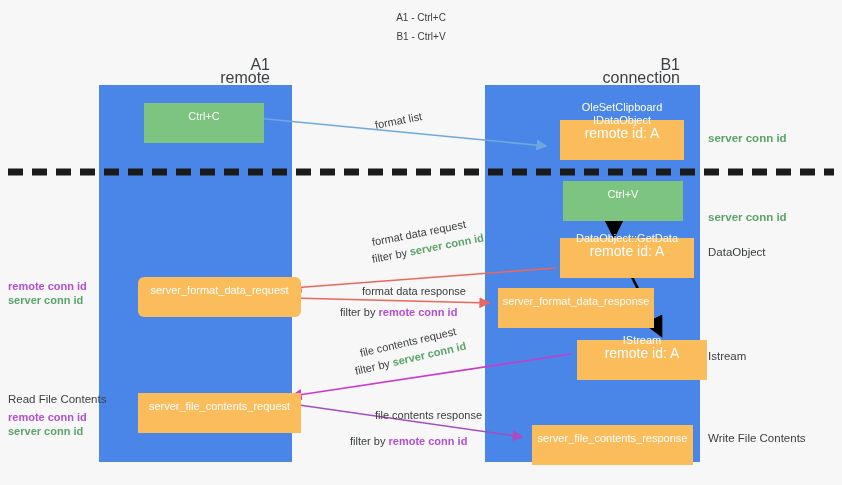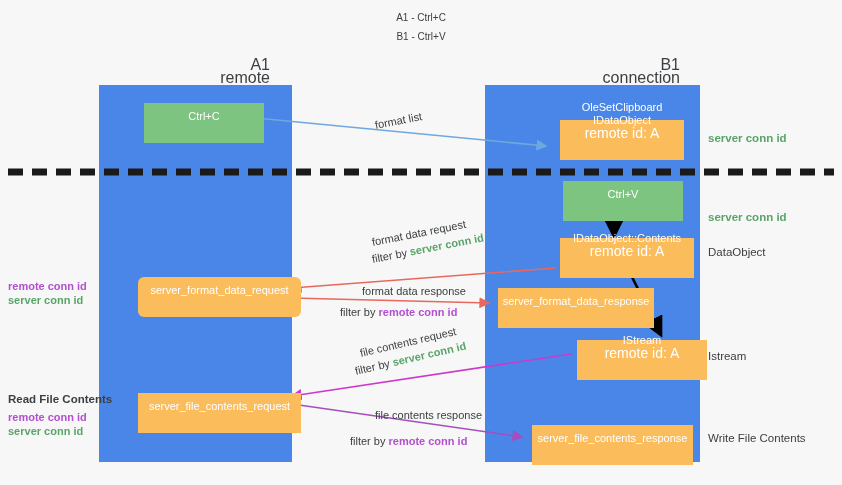--- a/index.html
+++ b/index.html
@@ -178,21 +178,21 @@
   <div class="node orange" style="left:551px; top:120px; width:124px; height:29px;">
     <div>OleSetClipboard IDataObject</div>
     <div class="l2">remote id: A</div>
   </div>
 
   <div class="node green" style="left:554px; top:181px; width:120px; height:24px;">
     <div>Ctrl+V</div>
   </div>
 
   <div class="node orange" style="left:551px; top:238px; width:134px; height:31px;">
-    <div>IDataObject::Contents</div>
+    <div>DataObject::GetData</div>
     <div class="l2">remote id: A</div>
   </div>
 
   <div class="node orange" style="left:568px; top:340px; width:130px; height:30px;">
     <div>IStream</div>
     <div class="l2">remote id: A</div>
   </div>
 
   <div class="node orange" style="left:489px; top:288px; width:156px; height:24px;">
     <div>server_format_data_response</div>
@@ -210,21 +210,21 @@
 
   <div class="side-label" style="left:708px; top:349px;">Istream</div>
 
   <div class="side-label" style="left:708px; top:431px;">Write File Contents</div>
 
   <div class="conn-stack" style="left:8px; top:279px;">
     <div class="tag-purple">remote conn id</div>
     <div class="tag-green">server conn id</div>
   </div>
 
-  <div class="side-label" style="left:8px; top:392px;font-weight:bold;">Read File Contents</div>
+  <div class="side-label" style="left:8px; top:392px;">Read File Contents</div>
 
   <div class="conn-stack" style="left:8px; top:410px;">
     <div class="tag-purple">remote conn id</div>
     <div class="tag-green">server conn id</div>
   </div>
 
   <div class="cap rot-up" style="left:375px; top:118px;">format list</div>
 
   <div class="cap rot-up" style="left:372px; top:235px;">format data request</div>
   <div class="cap rot-up" style="left:372px; top:252px;">

